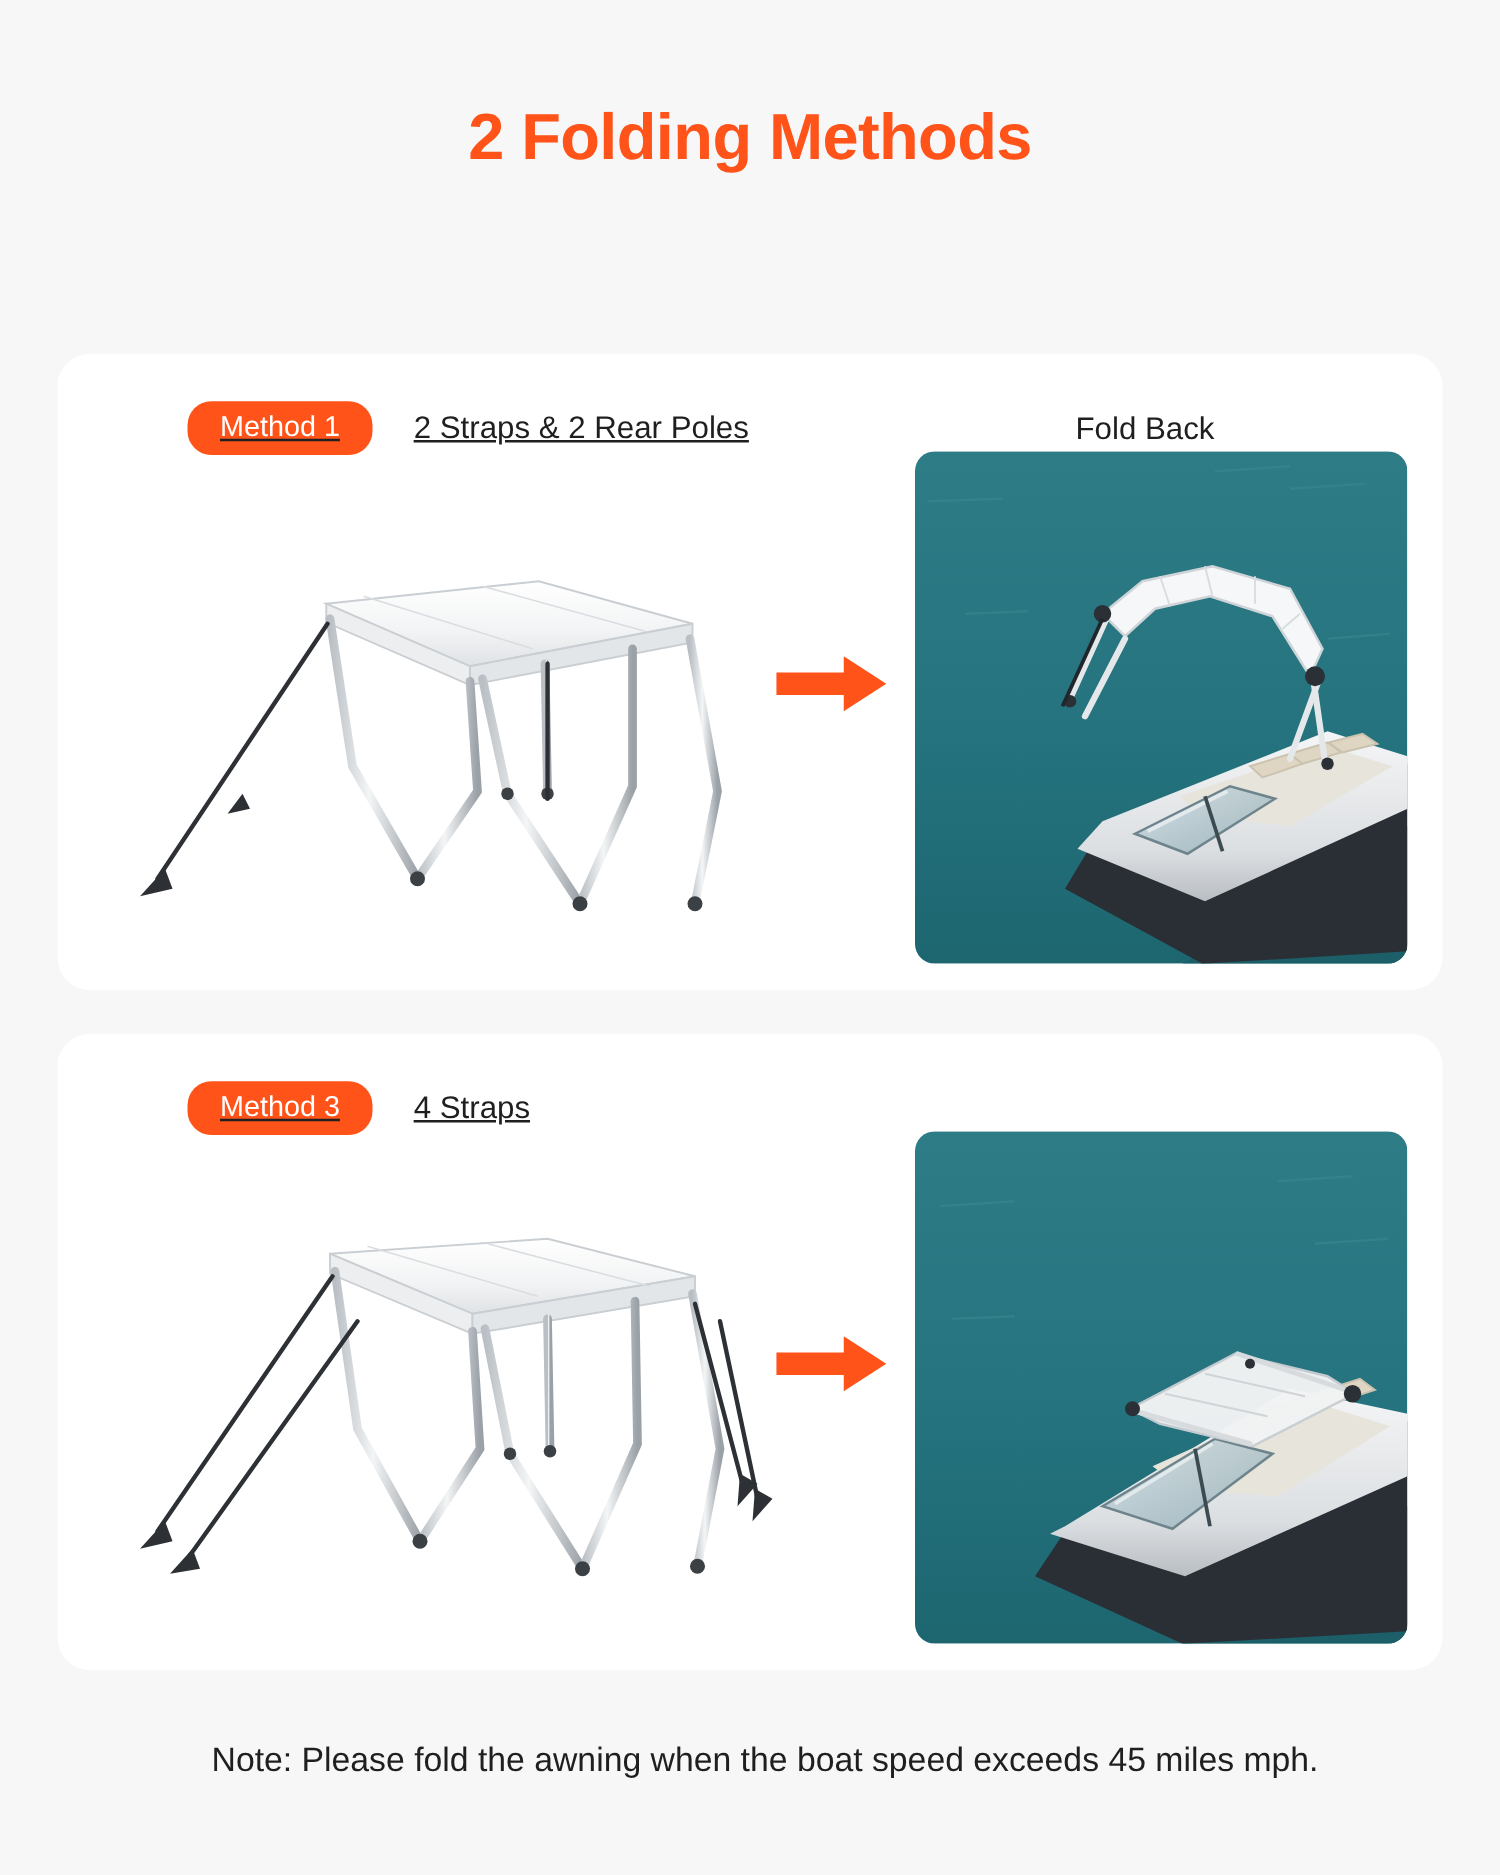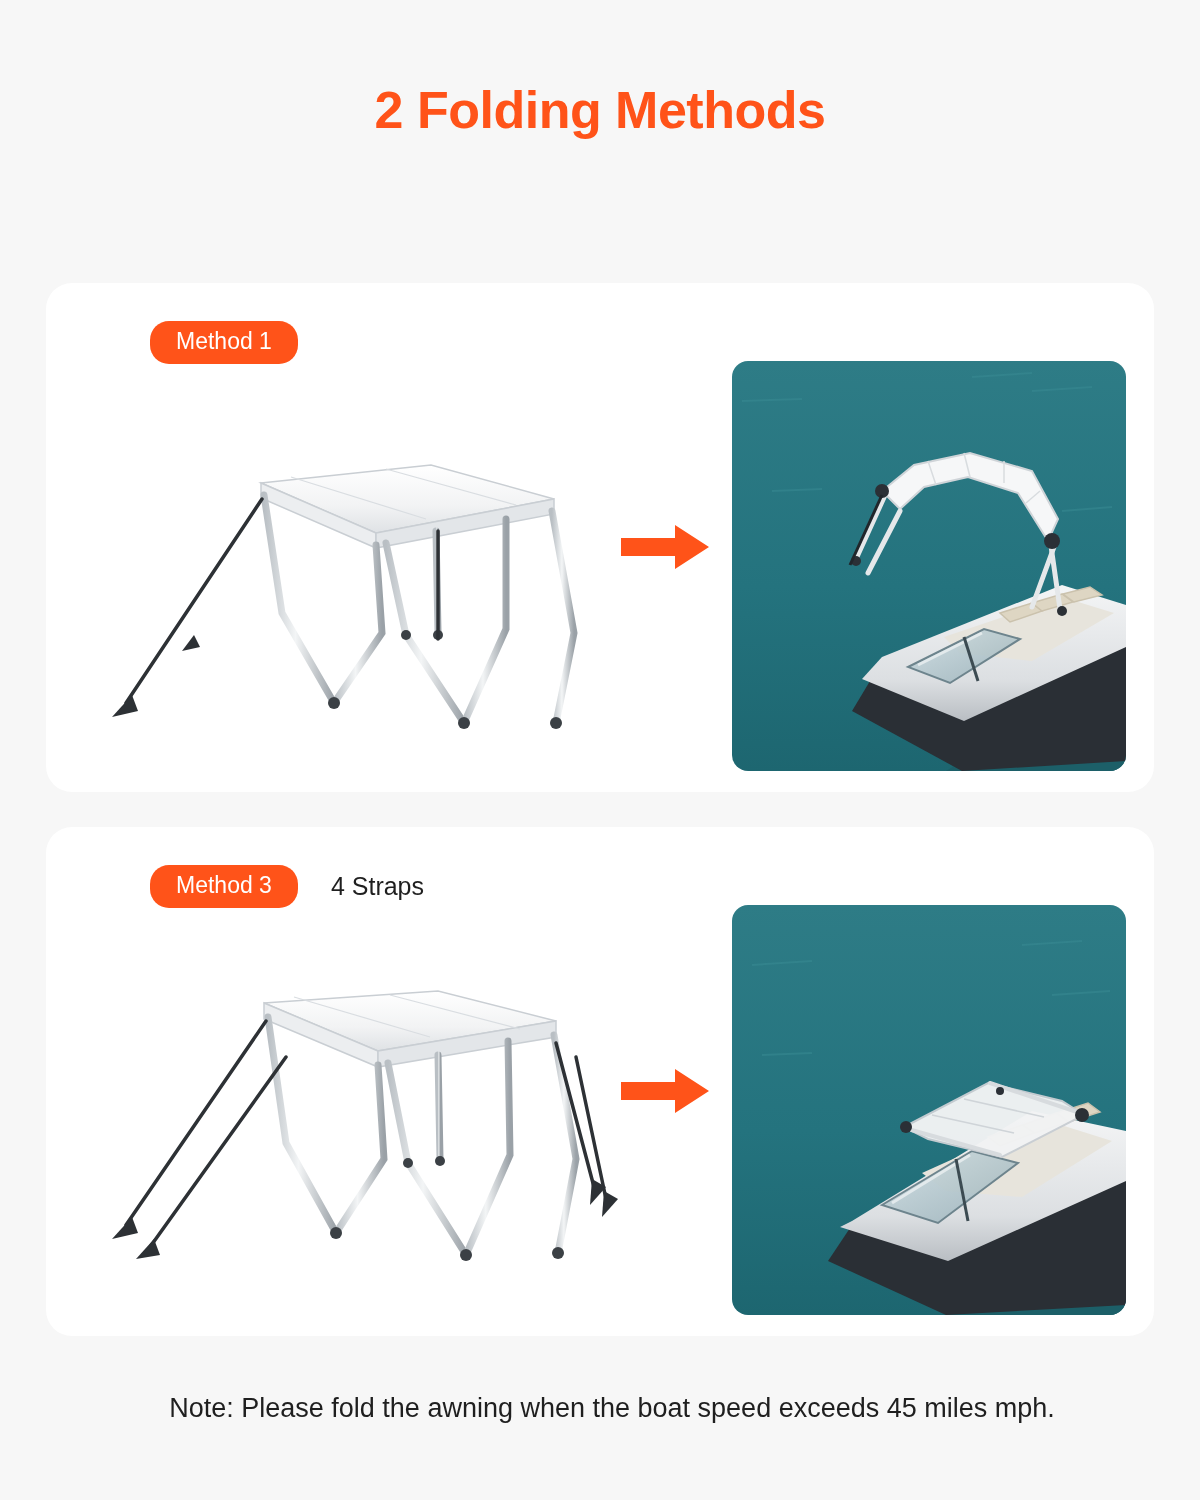--- a/index.html
+++ b/index.html
@@ -38,20 +38,21 @@
   }
   #card-1 { top: 283px; height: 509px; }
   #card-2 { top: 827px; height: 509px; }
 
   .card-head {
     position: absolute;
     top: 38px;
     left: 104px;
     display: flex;
     align-items: center;
+    text-decoration: underline;
   }
   .method-badge {
     background: #ff5319;
     color: #ffffff;
     font-size: 23px;
     border-radius: 19px;
     padding: 9px 26px 11px 26px;
     line-height: 1;
     white-space: nowrap;
   }
@@ -115,22 +116,24 @@
 <body>
 
 <div class="page">
 
   <div class="title">2 Folding Methods</div>
 
   <div class="card" id="card-1">
 
     <div class="card-head">
       <span class="method-badge">Method 1</span>
-    </div>
-
+      <span class="method-desc">2 Straps &amp; 2 Rear Poles</span>
+    </div>
+
+    <div class="fold-label">Fold Back</div>
 
     <div class="illus">
       <svg width="540" height="370" viewBox="0 0 540 370" xmlns="http://www.w3.org/2000/svg">
         <defs>
           <linearGradient id="canopy1" x1="0" y1="0" x2="0" y2="1">
             <stop offset="0%" stop-color="#ffffff"></stop>
             <stop offset="60%" stop-color="#f2f3f4"></stop>
             <stop offset="100%" stop-color="#dfe2e5"></stop>
           </linearGradient>
           <linearGradient id="tube1" x1="0" y1="0" x2="1" y2="0">

